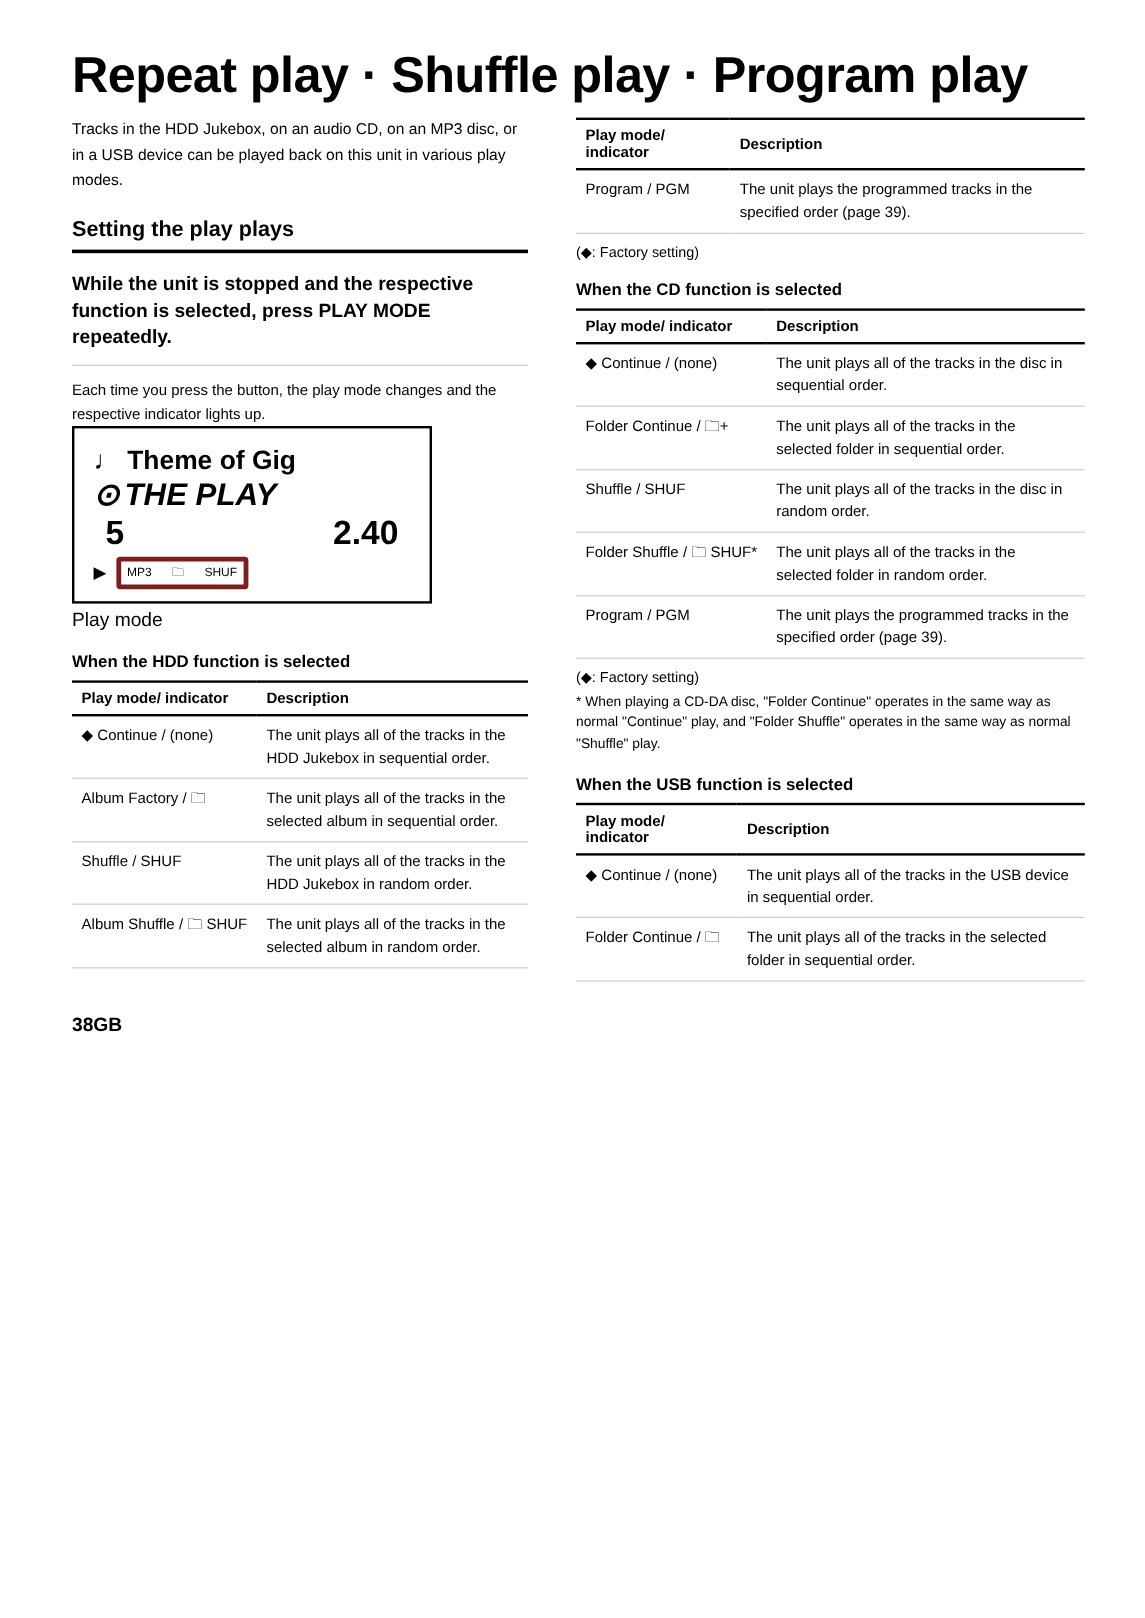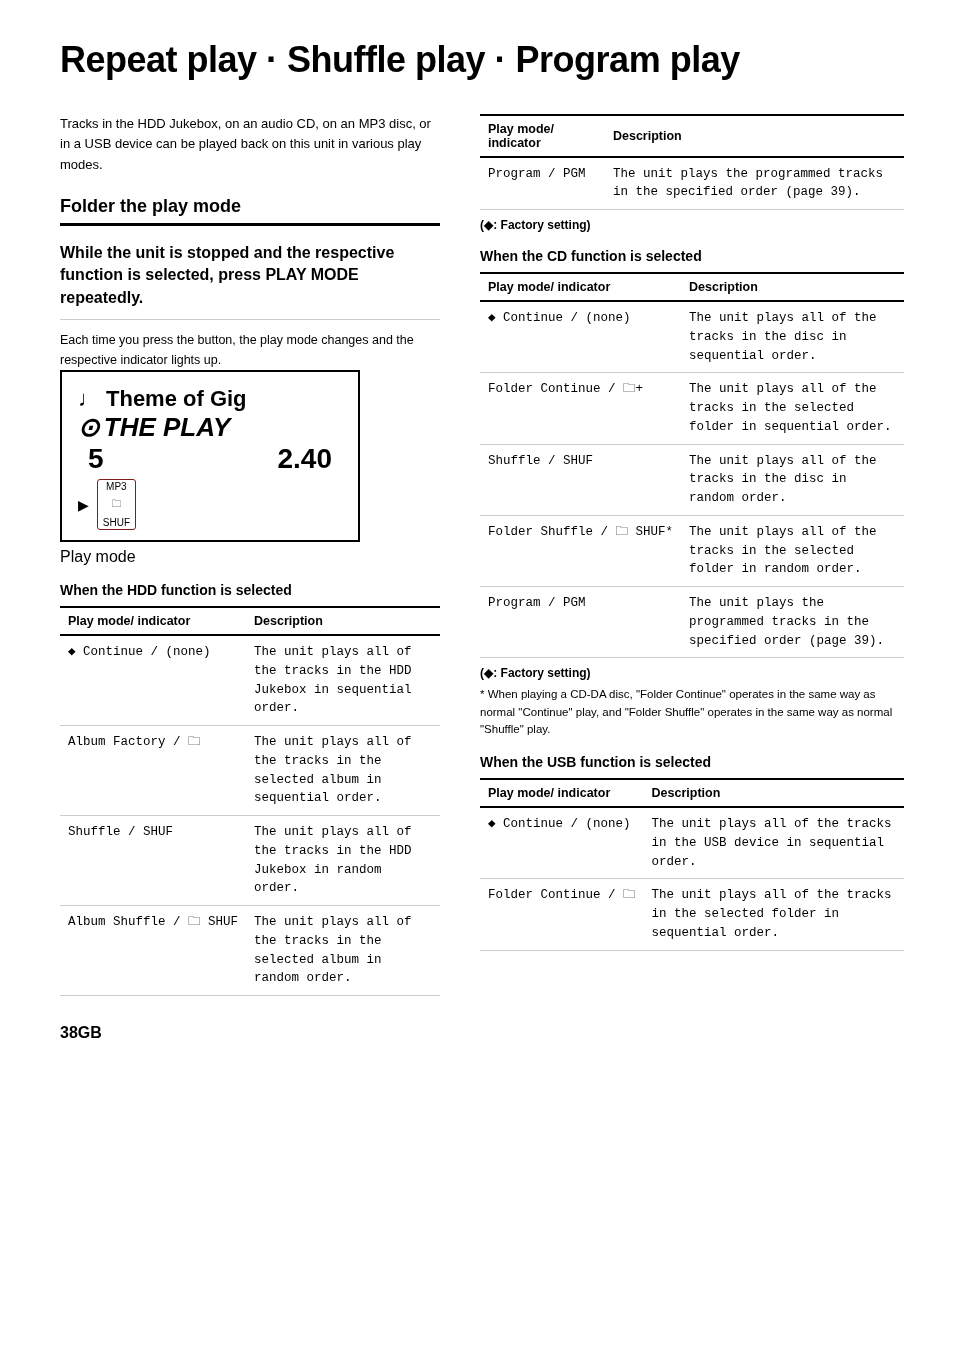--- a/index.html
+++ b/index.html
@@ -7,24 +7,24 @@
       font-family: Arial, Helvetica, sans-serif;
       font-size: 13px;
       background: #fff;
       color: #000;
       width: 954px;
       min-height: 1348px;
       padding: 40px 50px 40px 60px;
     }
 
     .page-title {
-      font-size: 36px;
+      font-size: 42px;
       font-weight: bold;
       letter-spacing: -0.5px;
-      margin-bottom: 34px;
+      margin-bottom: 12px;
       border-bottom: none;
       line-height: 1.1;
     }
 
     .intro-text {
       font-size: 13px;
       line-height: 1.6;
       max-width: 380px;
       margin-bottom: 20px;
     }
@@ -110,26 +110,25 @@
       font-size: 11px;
     }
 
     .play-arrow {
       font-size: 14px;
     }
 
     .badge-row {
       display: flex;
       align-items: center;
-      border: 1px solid #7f1d1d;
+      border: 4px solid #7f1d1d;
       border-radius: 3px;
       padding: 1px 5px;
       font-size: 10px;
-      gap: 4px;
-      flex-direction: column;
+      gap: 17px;
     }
 
     .display-caption {
       text-align: left;
       font-size: 16px;
     }
 
     
     .subsection-header {
       font-size: 14px;
@@ -158,33 +157,31 @@
     }
 
     table tbody tr {
       border-bottom: 1px solid #ccc;
     }
 
     table tbody td {
       padding: 7px 8px;
       vertical-align: top;
       line-height: 1.5;
-      font-family: Liberation Mono, monospace;
     }
 
     table tbody td:first-child {
       white-space: nowrap;
       min-width: 110px;
     }
 
     .factory-note {
       font-size: 12px;
       margin-bottom: 4px;
       margin-top: 4px;
-      font-weight: bold;
     }
 
     .footnote {
       font-size: 11.5px;
       line-height: 1.5;
       margin-top: 6px;
       margin-bottom: 10px;
     }
 
     .page-num {
@@ -197,21 +194,21 @@
 <body>
 
 <div class="page-title">Repeat play · Shuffle play · Program play</div>
 
 <div class="two-col">
 
   <div class="left-col">
     <p class="intro-text">Tracks in the HDD Jukebox, on an audio CD, on an MP3 disc, or in a USB device can be played back on this unit in various play modes.</p>
 
     <div>
-      <div class="section-heading">Folder the play mode</div>
+      <div class="section-heading">Setting the play plays</div>
 
       <div class="instruction-text">While the unit is stopped and the respective function is selected, press PLAY MODE repeatedly.</div>
 
       <p class="sub-text">Each time you press the button, the play mode changes and the respective indicator lights up.</p>
 
       <div class="display-box">
         <div class="display-line1">
           <span>♩</span>
           <span>Theme of Gig</span>
         </div>

